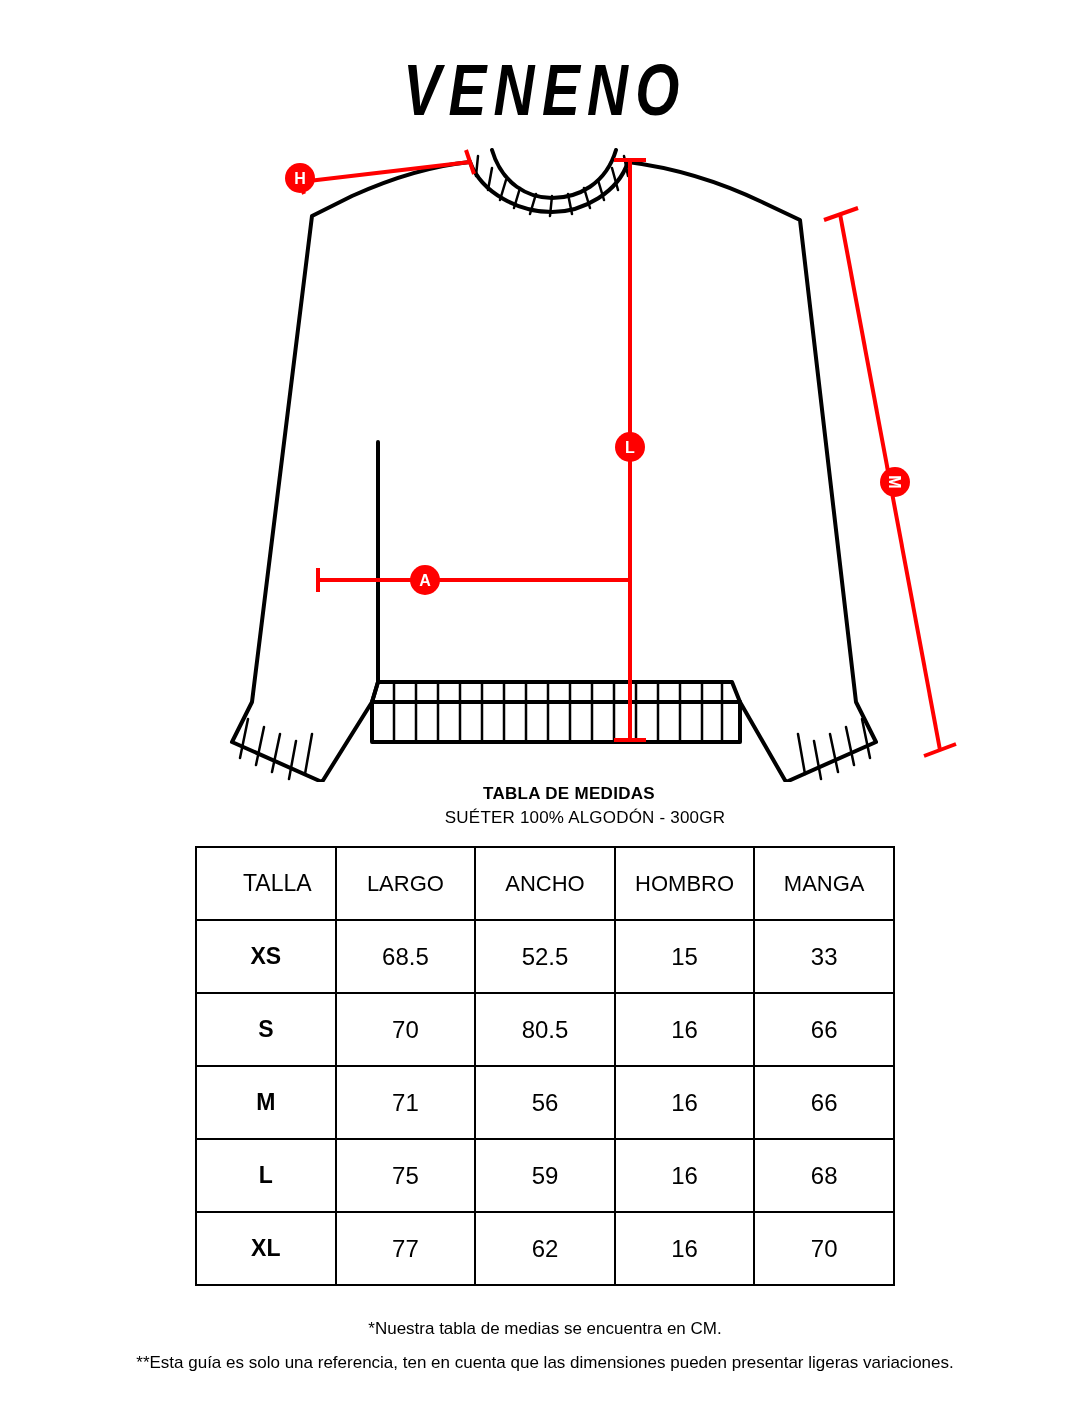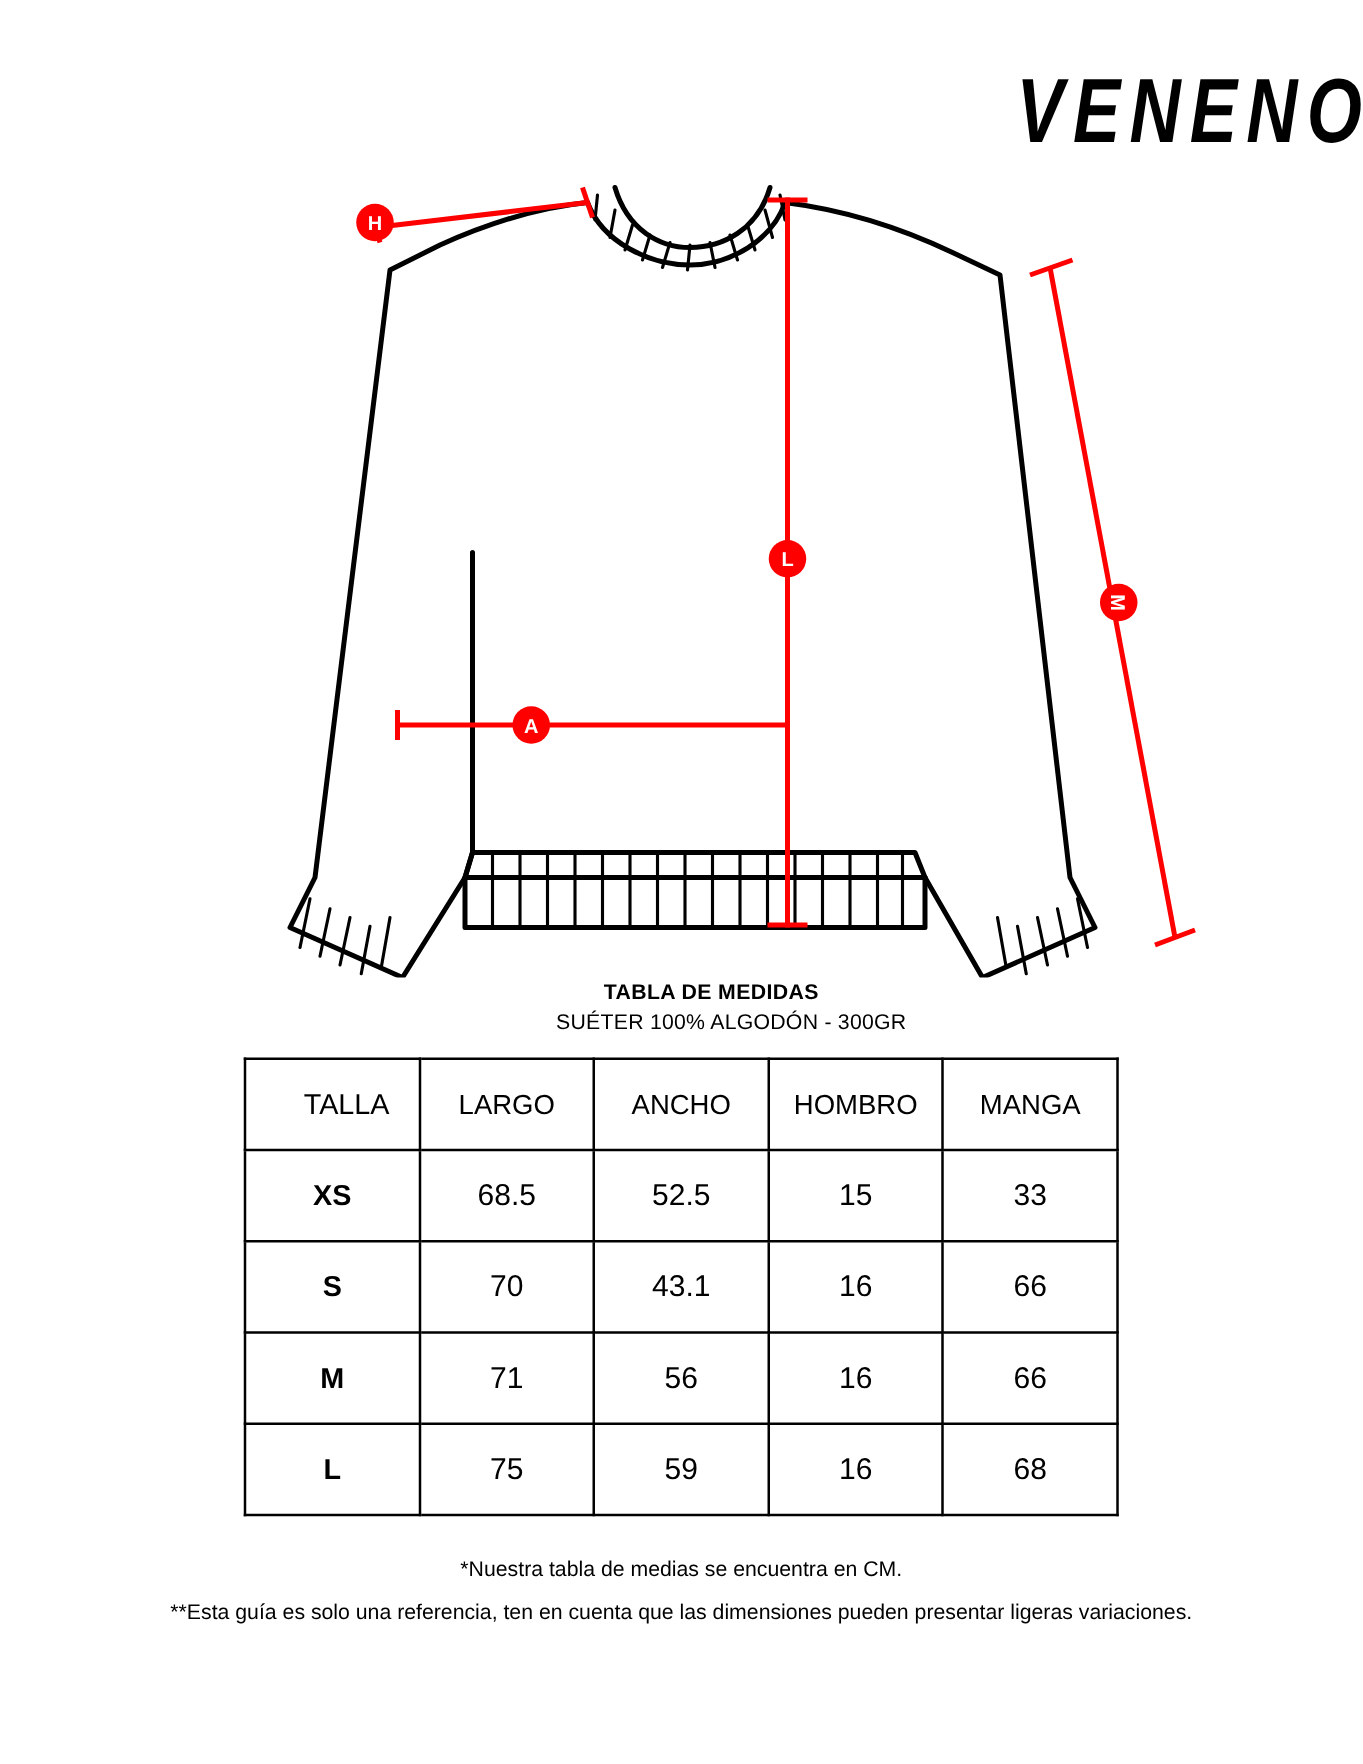--- a/index.html
+++ b/index.html
@@ -12,21 +12,21 @@
     height: 1411px;
     font-family: "Liberation Sans", sans-serif;
     color: #000000;
     position: relative;
     overflow: hidden;
   }
 
   
   .brand-wrap {
     width: 100%;
-    text-align: right;
+    text-align: center;
     padding-top: 62px;
   }
   .brand {
     display: inline-block;
     font-family: "Liberation Sans", sans-serif;
     font-weight: bold;
     font-style: italic;
     font-size: 54px;
     letter-spacing: 7px;
     transform: scaleY(1.35) scaleX(1.05);
@@ -251,38 +251,45 @@
       <tr>
         <td class="size-cell">XS</td>
         <td>68.5</td>
         <td>52.5</td>
         <td>15</td>
         <td>33</td>
       </tr>
       <tr>
         <td class="size-cell">S</td>
         <td>70</td>
-        <td>43.1</td>
+        <td>80.5</td>
         <td>16</td>
         <td>66</td>
       </tr>
       <tr>
         <td class="size-cell">M</td>
         <td>71</td>
         <td>56</td>
         <td>16</td>
         <td>66</td>
       </tr>
       <tr>
         <td class="size-cell">L</td>
         <td>75</td>
         <td>59</td>
         <td>16</td>
         <td>68</td>
       </tr>
+      <tr>
+        <td class="size-cell">XL</td>
+        <td>77</td>
+        <td>62</td>
+        <td>16</td>
+        <td>70</td>
+      </tr>
     </tbody>
   </table>
 </div>
 
 <div class="notes">
   <div>*Nuestra tabla de medias se encuentra en CM.</div>
   <div>**Esta guía es solo una referencia, ten en cuenta que las dimensiones pueden presentar ligeras variaciones.</div>
 </div>
 
 </body></html>

